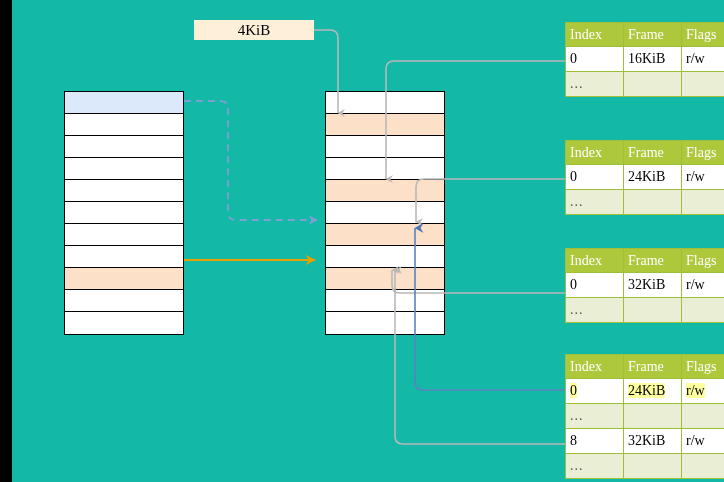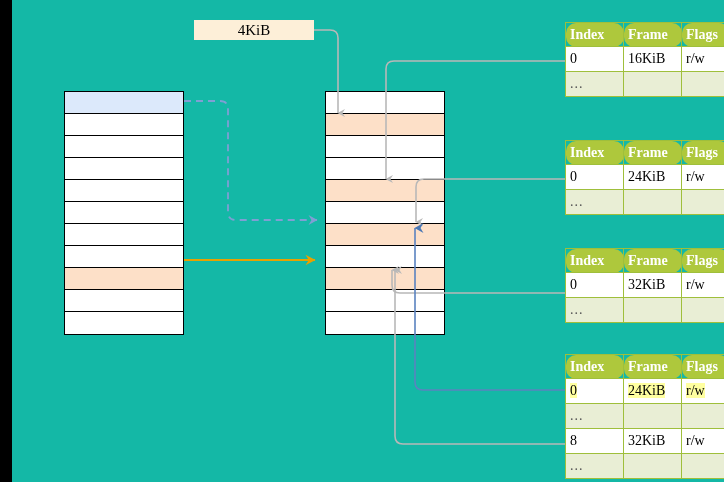--- a/index.html
+++ b/index.html
@@ -18,22 +18,22 @@
         background:#fdefd8;color:#000;font-size:15px;
         display:flex;align-items:center;justify-content:center;}
 
   
   .ptable{position:absolute;box-sizing:border-box;
           border-collapse:collapse;border:1px solid #9fbf3b;}
   .ptable td,.ptable th{border:1px solid #9fbf3b;padding:0 4px;
           font-size:14px;font-family:"Liberation Serif",serif;
           height:25px;vertical-align:middle;text-align:left;
           color:#000;background:#fff;box-sizing:border-box;}
-  .ptable th{background:#aec83c;color:#fff;font-weight:bold;
-          height:24px;font-size:14px;border-radius:10px;}
+  .ptable th{background:#aec83c;color:#fff;font-weight:normal;
+          height:24px;font-size:14px;}
   .ptable td.ell{background:#e9eed5;color:#555;letter-spacing:1px;}
   .hl{background:#ffffa0;}
   .c-index{width:58px;}
   .c-frame{width:58px;}
   .c-flags{width:47px;}
 
   svg.wires{position:absolute;left:0;top:0;width:724px;height:482px;
             pointer-events:none;}
 </style>
 </head>

